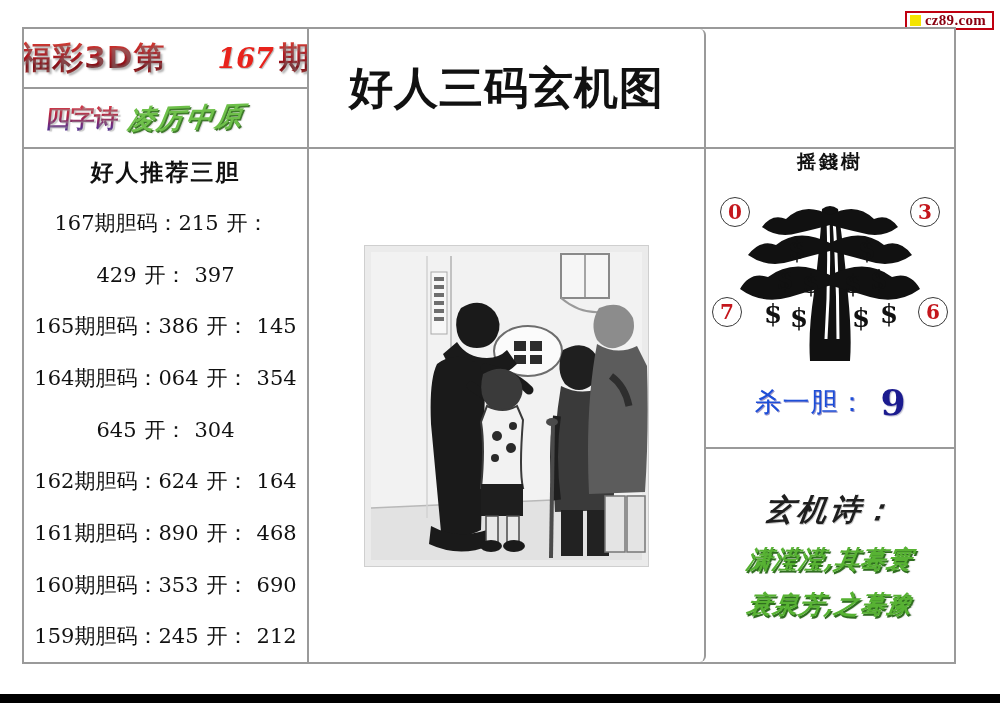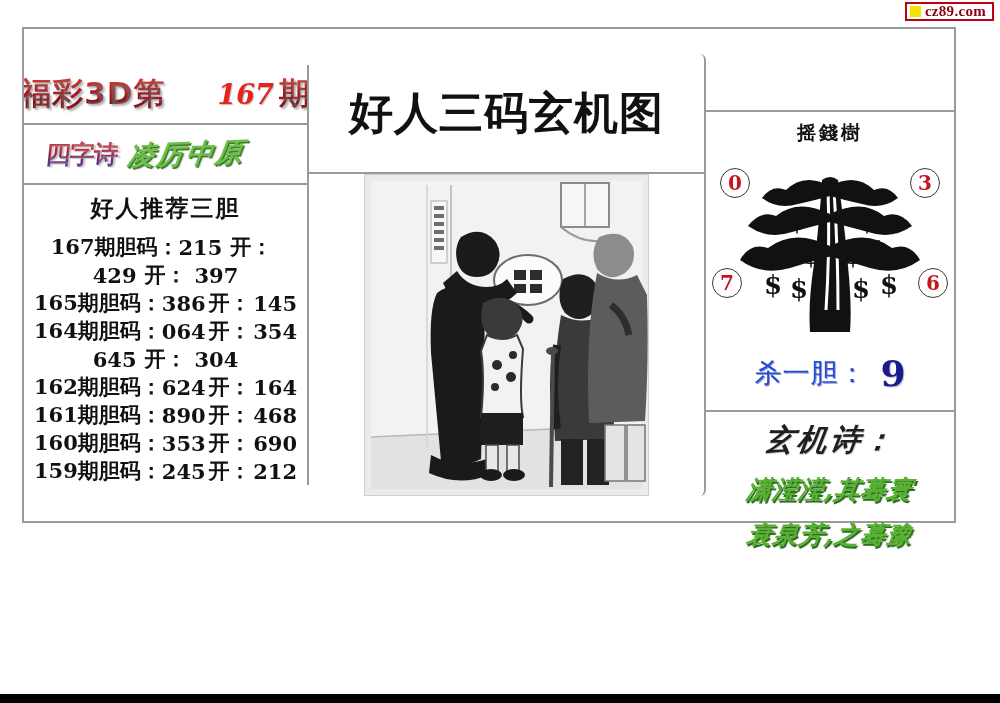--- a/index.html
+++ b/index.html
@@ -7,43 +7,42 @@
     width:1000px;height:703px;
     background:#ffffff;
     font-family:"Liberation Sans", sans-serif;
     overflow:hidden;
     position:relative;
   }
   .page{position:absolute;left:0;top:0;width:1000px;height:703px;background:#fff;}
 
   
   .watermark{
-    position:absolute;right:6px;top:2px;
+    position:absolute;right:6px;top:11px;
     border:2px solid #c00010;
     background:#ffffff;
     padding:1px 6px 1px 3px;
     display:flex;align-items:center;gap:4px;
     height:19px;box-sizing:border-box;
   }
   .wm-square{width:11px;height:11px;background:#f5e400;display:block;}
   .wm-text{
     font-family:"Liberation Serif", serif;
     font-size:15px;color:#8a0010;font-weight:700;letter-spacing:.3px;
     line-height:1;
   }
 
   
   .frame{
     position:absolute;left:22px;top:27px;
-    width:934px;height:496px;
+    width:934px;height:637px;
     border:2px solid #9a9a9a;
     box-sizing:border-box;
     background:#fff;
     display:flex;
-    align-items:center;
   }
   .bottom-bar{position:absolute;left:0;top:694px;width:1000px;height:9px;background:#000;}
 
   
   .col-left{
     width:285px;flex:0 0 285px;
     border-right:2px solid #9a9a9a;
     box-sizing:border-box;
     display:flex;flex-direction:column;
   }
@@ -109,21 +108,21 @@
   }
   .ll-list{flex:1 1 auto;padding:2px 0 0 0;display:flex;flex-direction:column;}
   .ll-row{
     flex:1 1 0;
     display:flex;align-items:center;justify-content:center;
     font-family:"DejaVu Serif", serif;
     font-size:21px;color:#111;
     white-space:nowrap;
     padding:0 10px;
   }
-  .ll-row .seg{display:inline-block;font-weight:bold;}
+  .ll-row .seg{display:inline-block;}
   .ll-row .gap{display:inline-block;width:8px;}
 
   
   .col-center{
     flex:1 1 auto;
     display:flex;flex-direction:column;
     border-right:2px solid #9a9a9a;
     box-sizing:border-box;
     border-radius:6px;
   }
@@ -163,21 +162,21 @@
   }
   .rt-spacer{
     height:118px;flex:0 0 118px;
     border-bottom:2px solid #9a9a9a;
   }
   .rt-tree{
     flex:0 0 300px;
     border-bottom:2px solid #9a9a9a;
     display:flex;flex-direction:column;align-items:center;
     position:relative;
-    padding-top:8px;box-sizing:border-box;
+    padding-top:0;box-sizing:border-box;
   }
   .rt-tree-label{
     font-family:"DejaVu Serif", serif;
     font-size:19px;font-weight:700;color:#111;
     letter-spacing:3px;
   }
   .tree-area{position:relative;width:236px;height:200px;margin-top:4px;}
   .numcircle{
     position:absolute;
     width:30px;height:30px;border-radius:50%;

